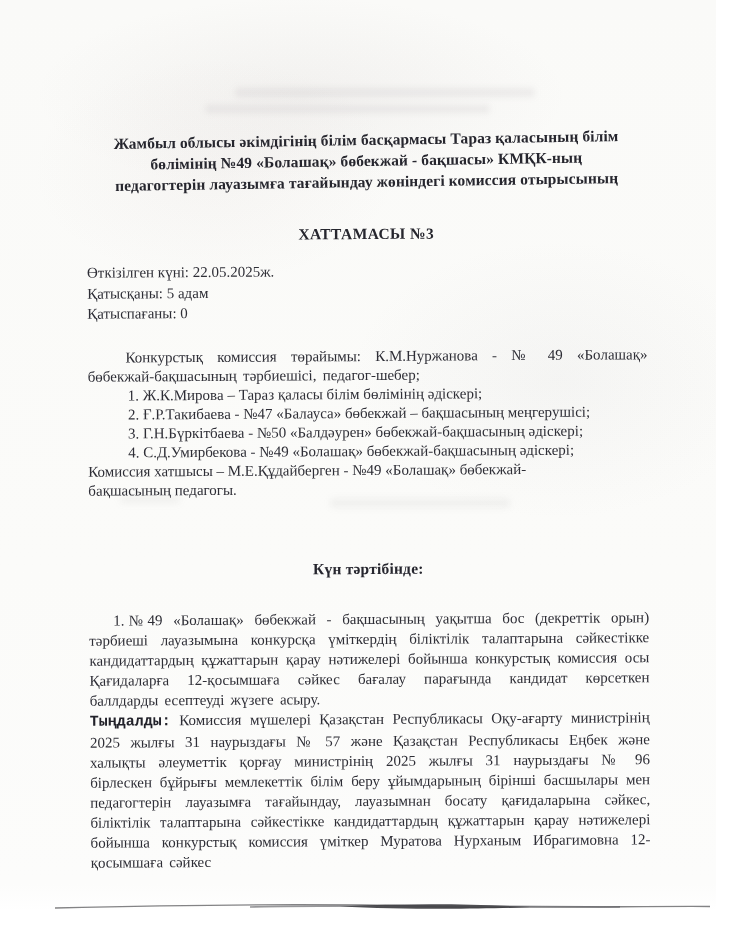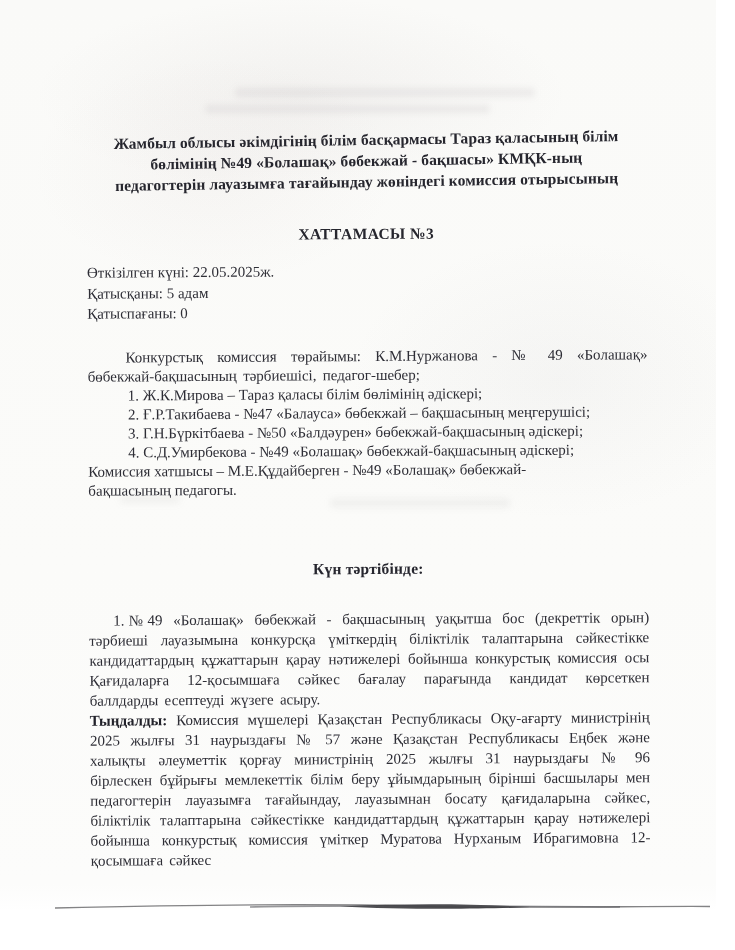--- a/index.html
+++ b/index.html
@@ -100,20 +100,21 @@
     word-spacing: 2.5px;
   }
   .agenda-item {
     text-indent: 24px;
   }
   .heard-para {
     margin-top: 0;
   }
   .heard-para b {
     color: #22222a;
+    font-family: Liberation Mono, monospace;
   }
   .page-edge {
     position: absolute;
     left: 0;
     top: 894px;
     width: 735px;
     height: 24px;
     pointer-events: none;
   }
   .below-edge {

